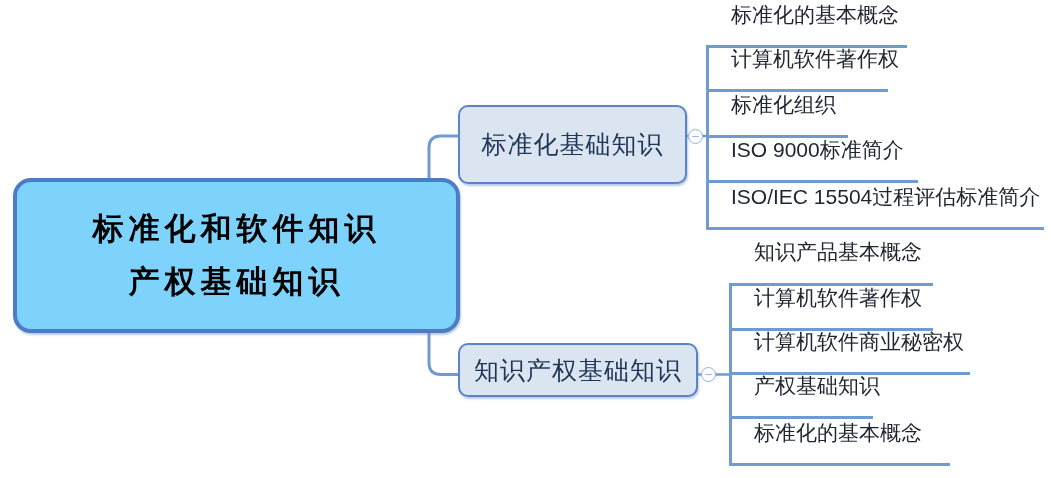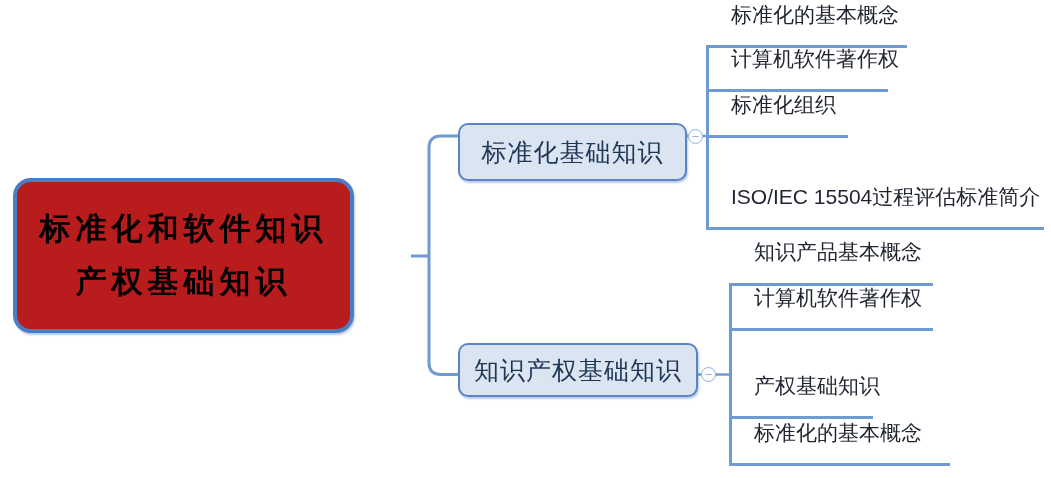--- a/index.html
+++ b/index.html
@@ -7,23 +7,23 @@
     position:relative;
     width:1051px;height:478px;
     background:#ffffff;
     font-family:"Liberation Sans","DejaVu Sans",sans-serif;
     overflow:hidden;
   }
   svg.wires{position:absolute;left:0;top:0;width:1051px;height:478px;}
 
   
   .root-node{
-    position:absolute;left:13px;top:178px;width:341px;height:155px;
+    position:absolute;left:13px;top:178px;width:447px;height:155px;
     box-sizing:border-box;
-    background:#b91c1c;
+    background:#7dd3fc;
     border:4px solid #4d7cc4;
     border-radius:18px;
     display:flex;flex-direction:column;justify-content:center;align-items:center;
     box-shadow:1px 2px 2px rgba(100,140,200,0.45);
     cursor:default;
     gap:7px;
   }
   .root-node span{
     display:block;
     font-size:31px;font-weight:bold;color:#000000;
@@ -33,21 +33,21 @@
   
   .branch-node{
     position:absolute;box-sizing:border-box;
     background:#dbe5f1;
     border:2.5px solid #5b84c6;
     border-radius:10px;
     display:flex;justify-content:center;align-items:center;
     box-shadow:1px 2px 2px rgba(100,140,200,0.45);
     font-size:25px;color:#1f3656;letter-spacing:1px;white-space:nowrap;
   }
-  .branch-1{left:458px;top:123px;width:229px;height:58px;}
+  .branch-1{left:458px;top:105px;width:229px;height:79px;}
   .branch-2{left:458px;top:343px;width:240px;height:54px;}
 
   
   .toggle{
     position:absolute;width:15px;height:15px;box-sizing:border-box;
     background:#ffffff;border:1.5px solid #8fb0e0;border-radius:50%;
     display:flex;align-items:center;justify-content:center;
     color:#8fb0e0;font-size:13px;line-height:1;cursor:pointer;
   }
   .toggle-1{left:688px;top:129px;}
@@ -88,20 +88,22 @@
   <div class="toggle toggle-1">
     <span>−</span>
   </div>
   <div class="toggle toggle-2">
     <span>−</span>
   </div>
 
   <div class="leaf" style="left:706px;top:14px;width:201px;">标准化的基本概念</div>
   <div class="leaf" style="left:706px;top:58px;width:182px;">计算机软件著作权</div>
   <div class="leaf" style="left:706px;top:104px;width:142px;">标准化组织</div>
+  <div class="leaf" style="left:706px;top:149px;width:212px;">ISO 9000标准简介</div>
   <div class="leaf" style="left:706px;top:196px;width:338px;">ISO/IEC 15504过程评估标准简介</div>
 
   <div class="leaf" style="left:729px;top:252px;width:204px;font-family:Liberation Serif, serif;">知识产品基本概念</div>
   <div class="leaf" style="left:729px;top:297px;width:204px;">计算机软件著作权</div>
+  <div class="leaf" style="left:729px;top:341px;width:241px;">计算机软件商业秘密权</div>
   <div class="leaf" style="left:729px;top:385px;width:144px;">产权基础知识</div>
   <div class="leaf" style="left:729px;top:432px;width:221px;">标准化的基本概念</div>
 
 </div>
 
 </body></html>

